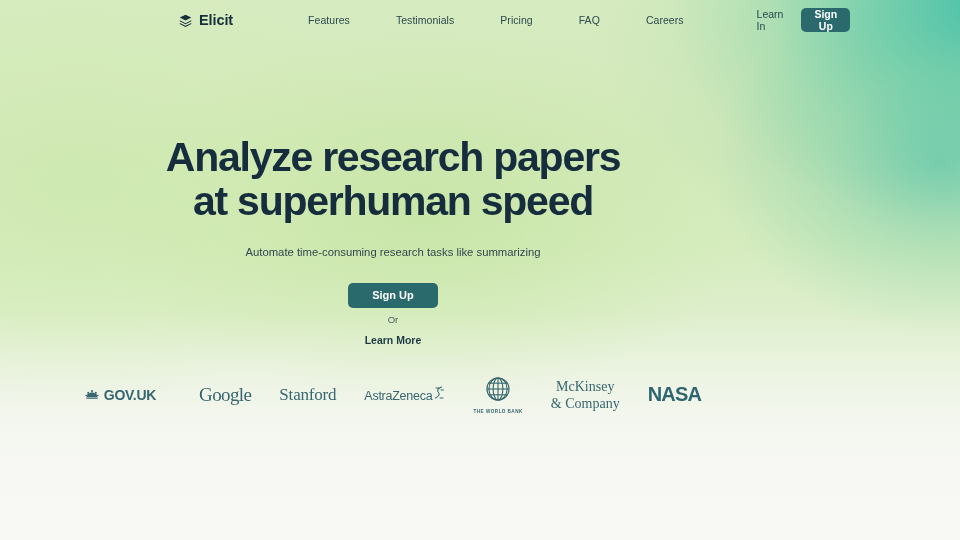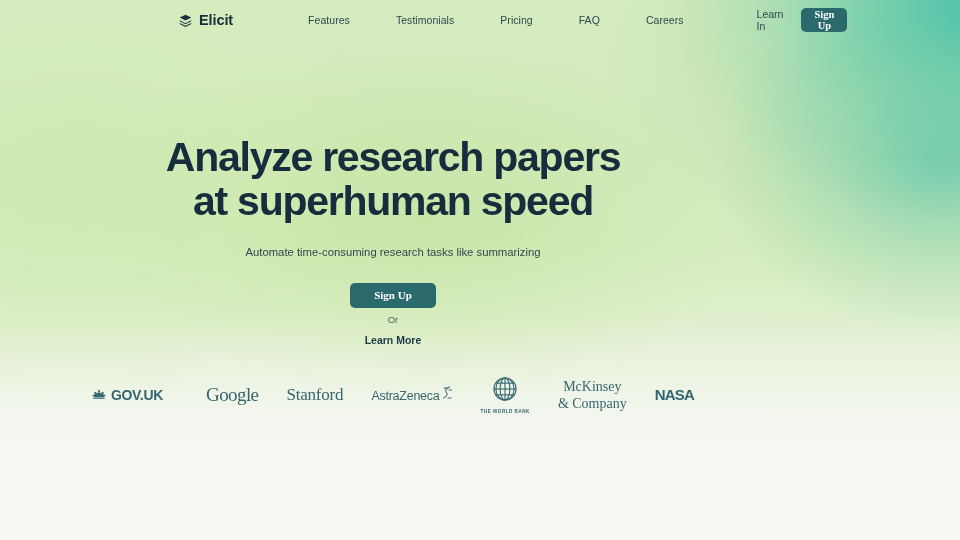--- a/index.html
+++ b/index.html
@@ -74,21 +74,21 @@
     font-size:10.5px; color:#2c4a4f; text-decoration:none;
     padding:0 23px; white-space:nowrap; cursor:pointer; letter-spacing:0.05px;
   }
   .nav-right { display:flex; align-items:center; margin-left:36px; }
   .signin {
     font-size:10.5px; color:#2c4a4f; text-decoration:none; cursor:pointer;
     padding:0 14px;
   }
   .btn-teal {
     background:#2b6a6c; color:#fff; border:none; border-radius:5px;
-    font-family:Liberation Serif, serif; font-weight:700;
+    font-family:Liberation Sans, sans-serif; font-weight:700;
     cursor:pointer; display:inline-flex; align-items:center; justify-content:center;
   }
   .nav-signup { font-size:10.5px; padding:0 13px; height:24px; margin-left:4px; }
 
   
   .hero { text-align:center; padding-top:95px; }
   .headline {
     font-size:41px; line-height:1.08; font-weight:700;
     color:#152d3c; letter-spacing:-1.25px;
   }
@@ -139,21 +139,21 @@
   .az { display:flex; align-items:baseline; gap:2px; }
   .az-text { font-size:12.5px; letter-spacing:-0.25px; color:#36666e; }
   .wb { display:flex; flex-direction:column; align-items:center; gap:3px; }
   .wb-cap { font-size:4.6px; font-weight:700; letter-spacing:0.5px; color:#36666e; }
   .mck {
     font-family:"Liberation Serif", serif; font-size:14px; line-height:1.22;
     color:#36666e; text-align:center;
   }
   .mck .l2 { display:block; }
   .nasa-text {
-    font-size:15px; font-weight:700; letter-spacing:-0.8px; color:#2e6570;
+    font-size:20px; font-weight:700; letter-spacing:-0.8px; color:#2e6570;
     font-family:"Liberation Sans", sans-serif;
   }
 </style>
 </head>
 <body>
 
 <div id="bg">
   <div class="layer bg-base"></div>
   <div class="layer bg-green-left"></div>
   <div class="layer bg-lime-center"></div>

